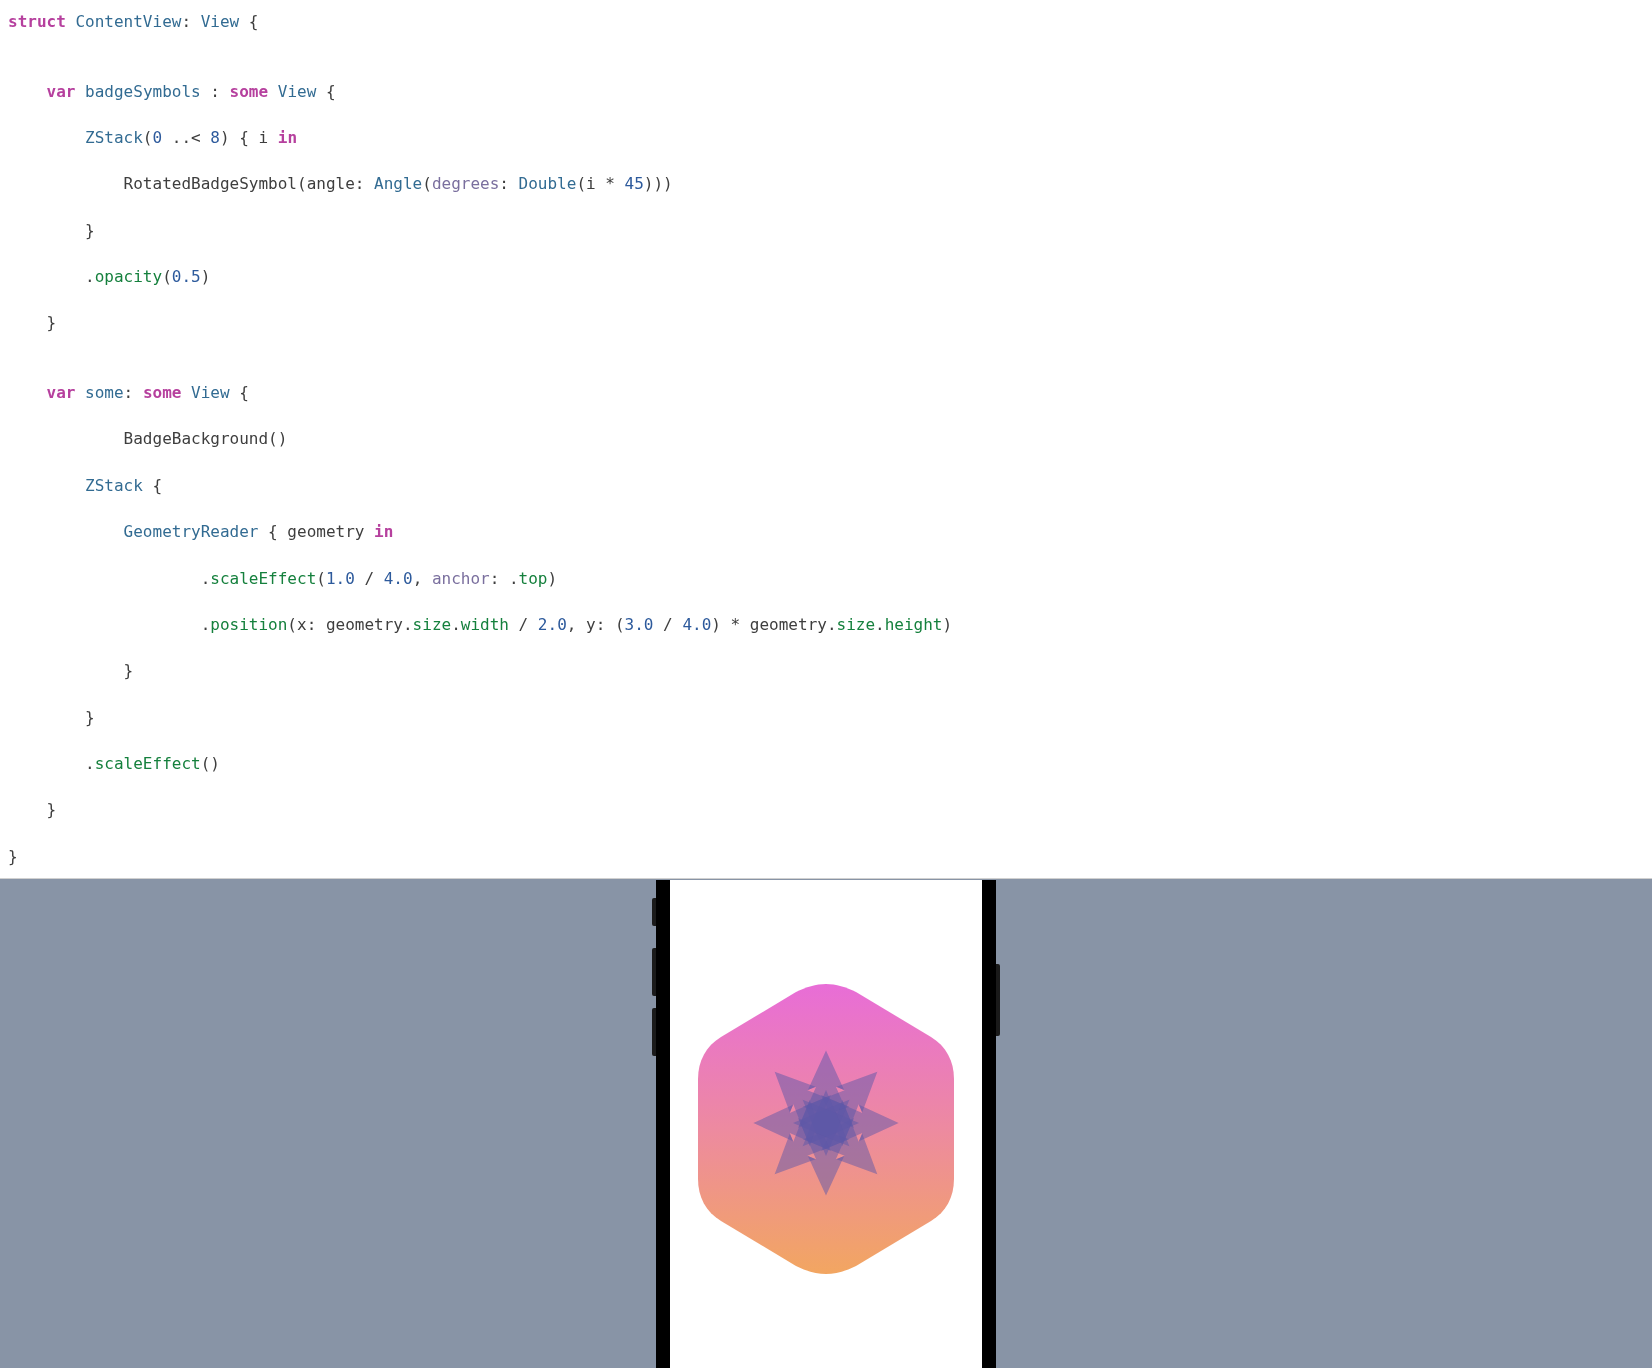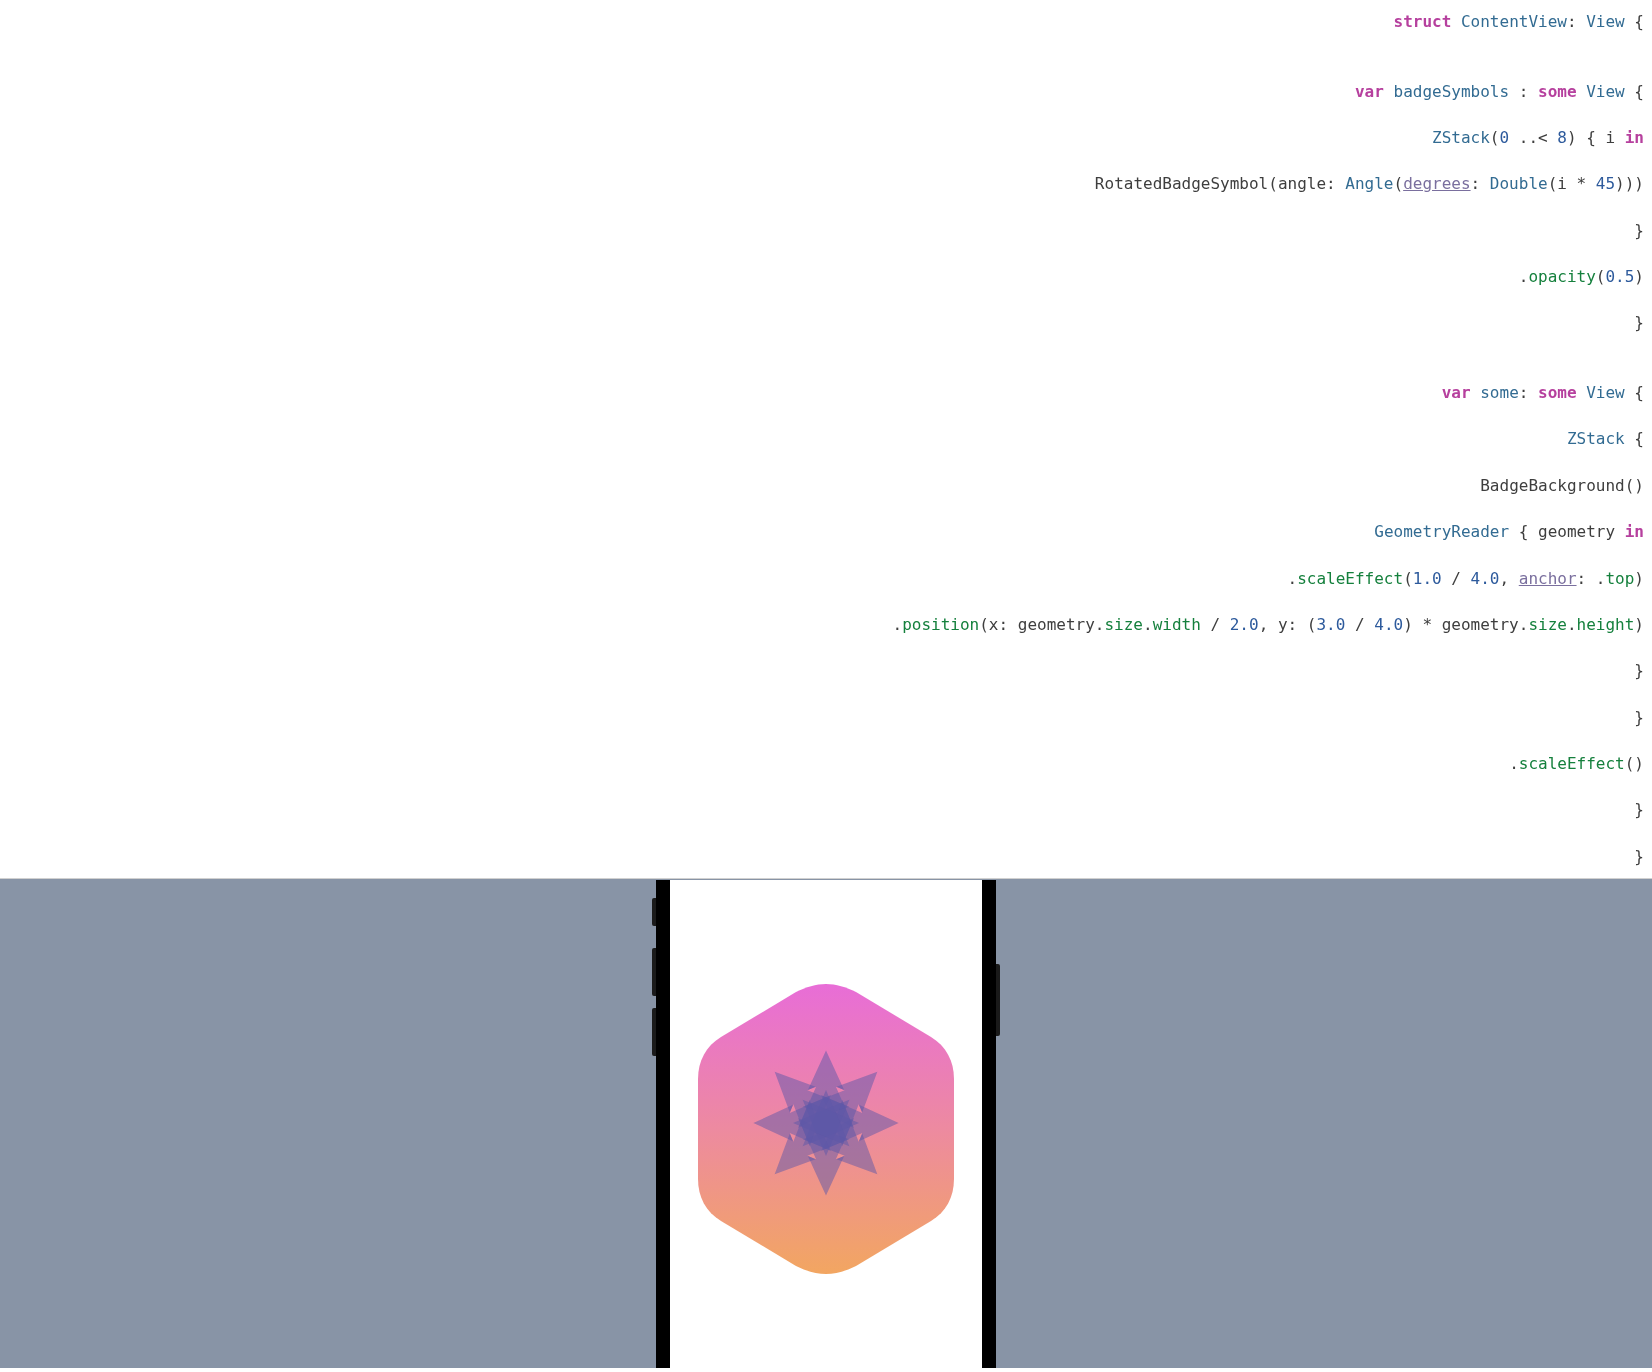--- a/index.html
+++ b/index.html
@@ -12,27 +12,26 @@
       font-size: 16px;
       line-height: 1.45;
       background: #fff;
     }
     .code-pane {
       padding: 10px 8px;
       background: #fff;
       white-space: pre;
       color: #3e3e3e;
       overflow-x: auto;
-      text-align: right;
     }
     .token-keyword { color: #b6409e; font-weight: 600; }
     .token-type { color: #326b92; }
     .token-identifier { color: #326b92; }
     .token-method { color: #15803d; }
-    .token-param { color: #7a6f9e; text-decoration: underline; }
+    .token-param { color: #7a6f9e; }
     .token-number { color: #2d5a9c; }
     .token-punct { color: #3e3e3e; }
     .token-var { color: #3e3e3e; }
     .token-property { color: #7a6f9e; }
     .token-self { color: #b6409e; }
 
     .preview-area {
       background: #8894a6;
       width: 100%;
       height: 490px;
@@ -110,22 +109,22 @@
 <div class="code-pane"><span class="code-line"><span class="token-keyword">struct</span> <span class="token-type">ContentView</span><span class="token-punct">: </span><span class="token-type">View</span><span class="token-punct"> {</span></span>
 <span class="code-line"></span>
 <span class="code-line">    <span class="token-keyword">var</span> <span class="token-identifier">badgeSymbols</span><span class="token-punct"> : </span><span class="token-keyword">some</span> <span class="token-type">View</span><span class="token-punct"> {</span></span>
 <span class="code-line">        <span class="token-type">ZStack</span><span class="token-punct">(</span><span class="token-number">0</span><span class="token-punct"> ..&lt; </span><span class="token-number">8</span><span class="token-punct">) { </span><span class="token-var">i</span> <span class="token-keyword">in</span></span>
 <span class="code-line">            <span class="token-var">RotatedBadgeSymbol</span><span class="token-punct">(</span><span class="token-var">angle</span><span class="token-punct">: </span><span class="token-type">Angle</span><span class="token-punct">(</span><span class="token-param">degrees</span><span class="token-punct">: </span><span class="token-type">Double</span><span class="token-punct">(</span><span class="token-var">i</span><span class="token-punct"> * </span><span class="token-number">45</span><span class="token-punct">)))</span></span>
 <span class="code-line">        <span class="token-punct">}</span></span>
 <span class="code-line">        <span class="token-punct">.</span><span class="token-method">opacity</span><span class="token-punct">(</span><span class="token-number">0.5</span><span class="token-punct">)</span></span>
 <span class="code-line">    <span class="token-punct">}</span></span>
 <span class="code-line"></span>
 <span class="code-line">    <span class="token-keyword">var</span> <span class="token-identifier">some</span><span class="token-punct">: </span><span class="token-keyword">some</span> <span class="token-type">View</span><span class="token-punct"> {</span></span>
+<span class="code-line">            <span class="token-var">BadgeBackground</span><span class="token-punct">()</span></span>
 <span class="code-line">        <span class="token-type">ZStack</span><span class="token-punct"> {</span></span>
-<span class="code-line">            <span class="token-var">BadgeBackground</span><span class="token-punct">()</span></span>
 <span class="code-line">            <span class="token-type">GeometryReader</span><span class="token-punct"> { </span><span class="token-var">geometry</span> <span class="token-keyword">in</span></span>
 <span class="code-line">                    <span class="token-punct">.</span><span class="token-method">scaleEffect</span><span class="token-punct">(</span><span class="token-number">1.0</span><span class="token-punct"> / </span><span class="token-number">4.0</span><span class="token-punct">, </span><span class="token-param">anchor</span><span class="token-punct">: .</span><span class="token-method">top</span><span class="token-punct">)</span></span>
 <span class="code-line">                    <span class="token-punct">.</span><span class="token-method">position</span><span class="token-punct">(</span><span class="token-var">x</span><span class="token-punct">: </span><span class="token-var">geometry</span><span class="token-punct">.</span><span class="token-method">size</span><span class="token-punct">.</span><span class="token-method">width</span><span class="token-punct"> / </span><span class="token-number">2.0</span><span class="token-punct">, </span><span class="token-var">y</span><span class="token-punct">: (</span><span class="token-number">3.0</span><span class="token-punct"> / </span><span class="token-number">4.0</span><span class="token-punct">) * </span><span class="token-var">geometry</span><span class="token-punct">.</span><span class="token-method">size</span><span class="token-punct">.</span><span class="token-method">height</span><span class="token-punct">)</span></span>
 <span class="code-line">            <span class="token-punct">}</span></span>
 <span class="code-line">        <span class="token-punct">}</span></span>
 <span class="code-line">        <span class="token-punct">.</span><span class="token-method">scaleEffect</span><span class="token-punct">()</span></span>
 <span class="code-line">    <span class="token-punct">}</span></span>
 <span class="code-line"><span class="token-punct">}</span></span></div>
 
 <div class="preview-area">

